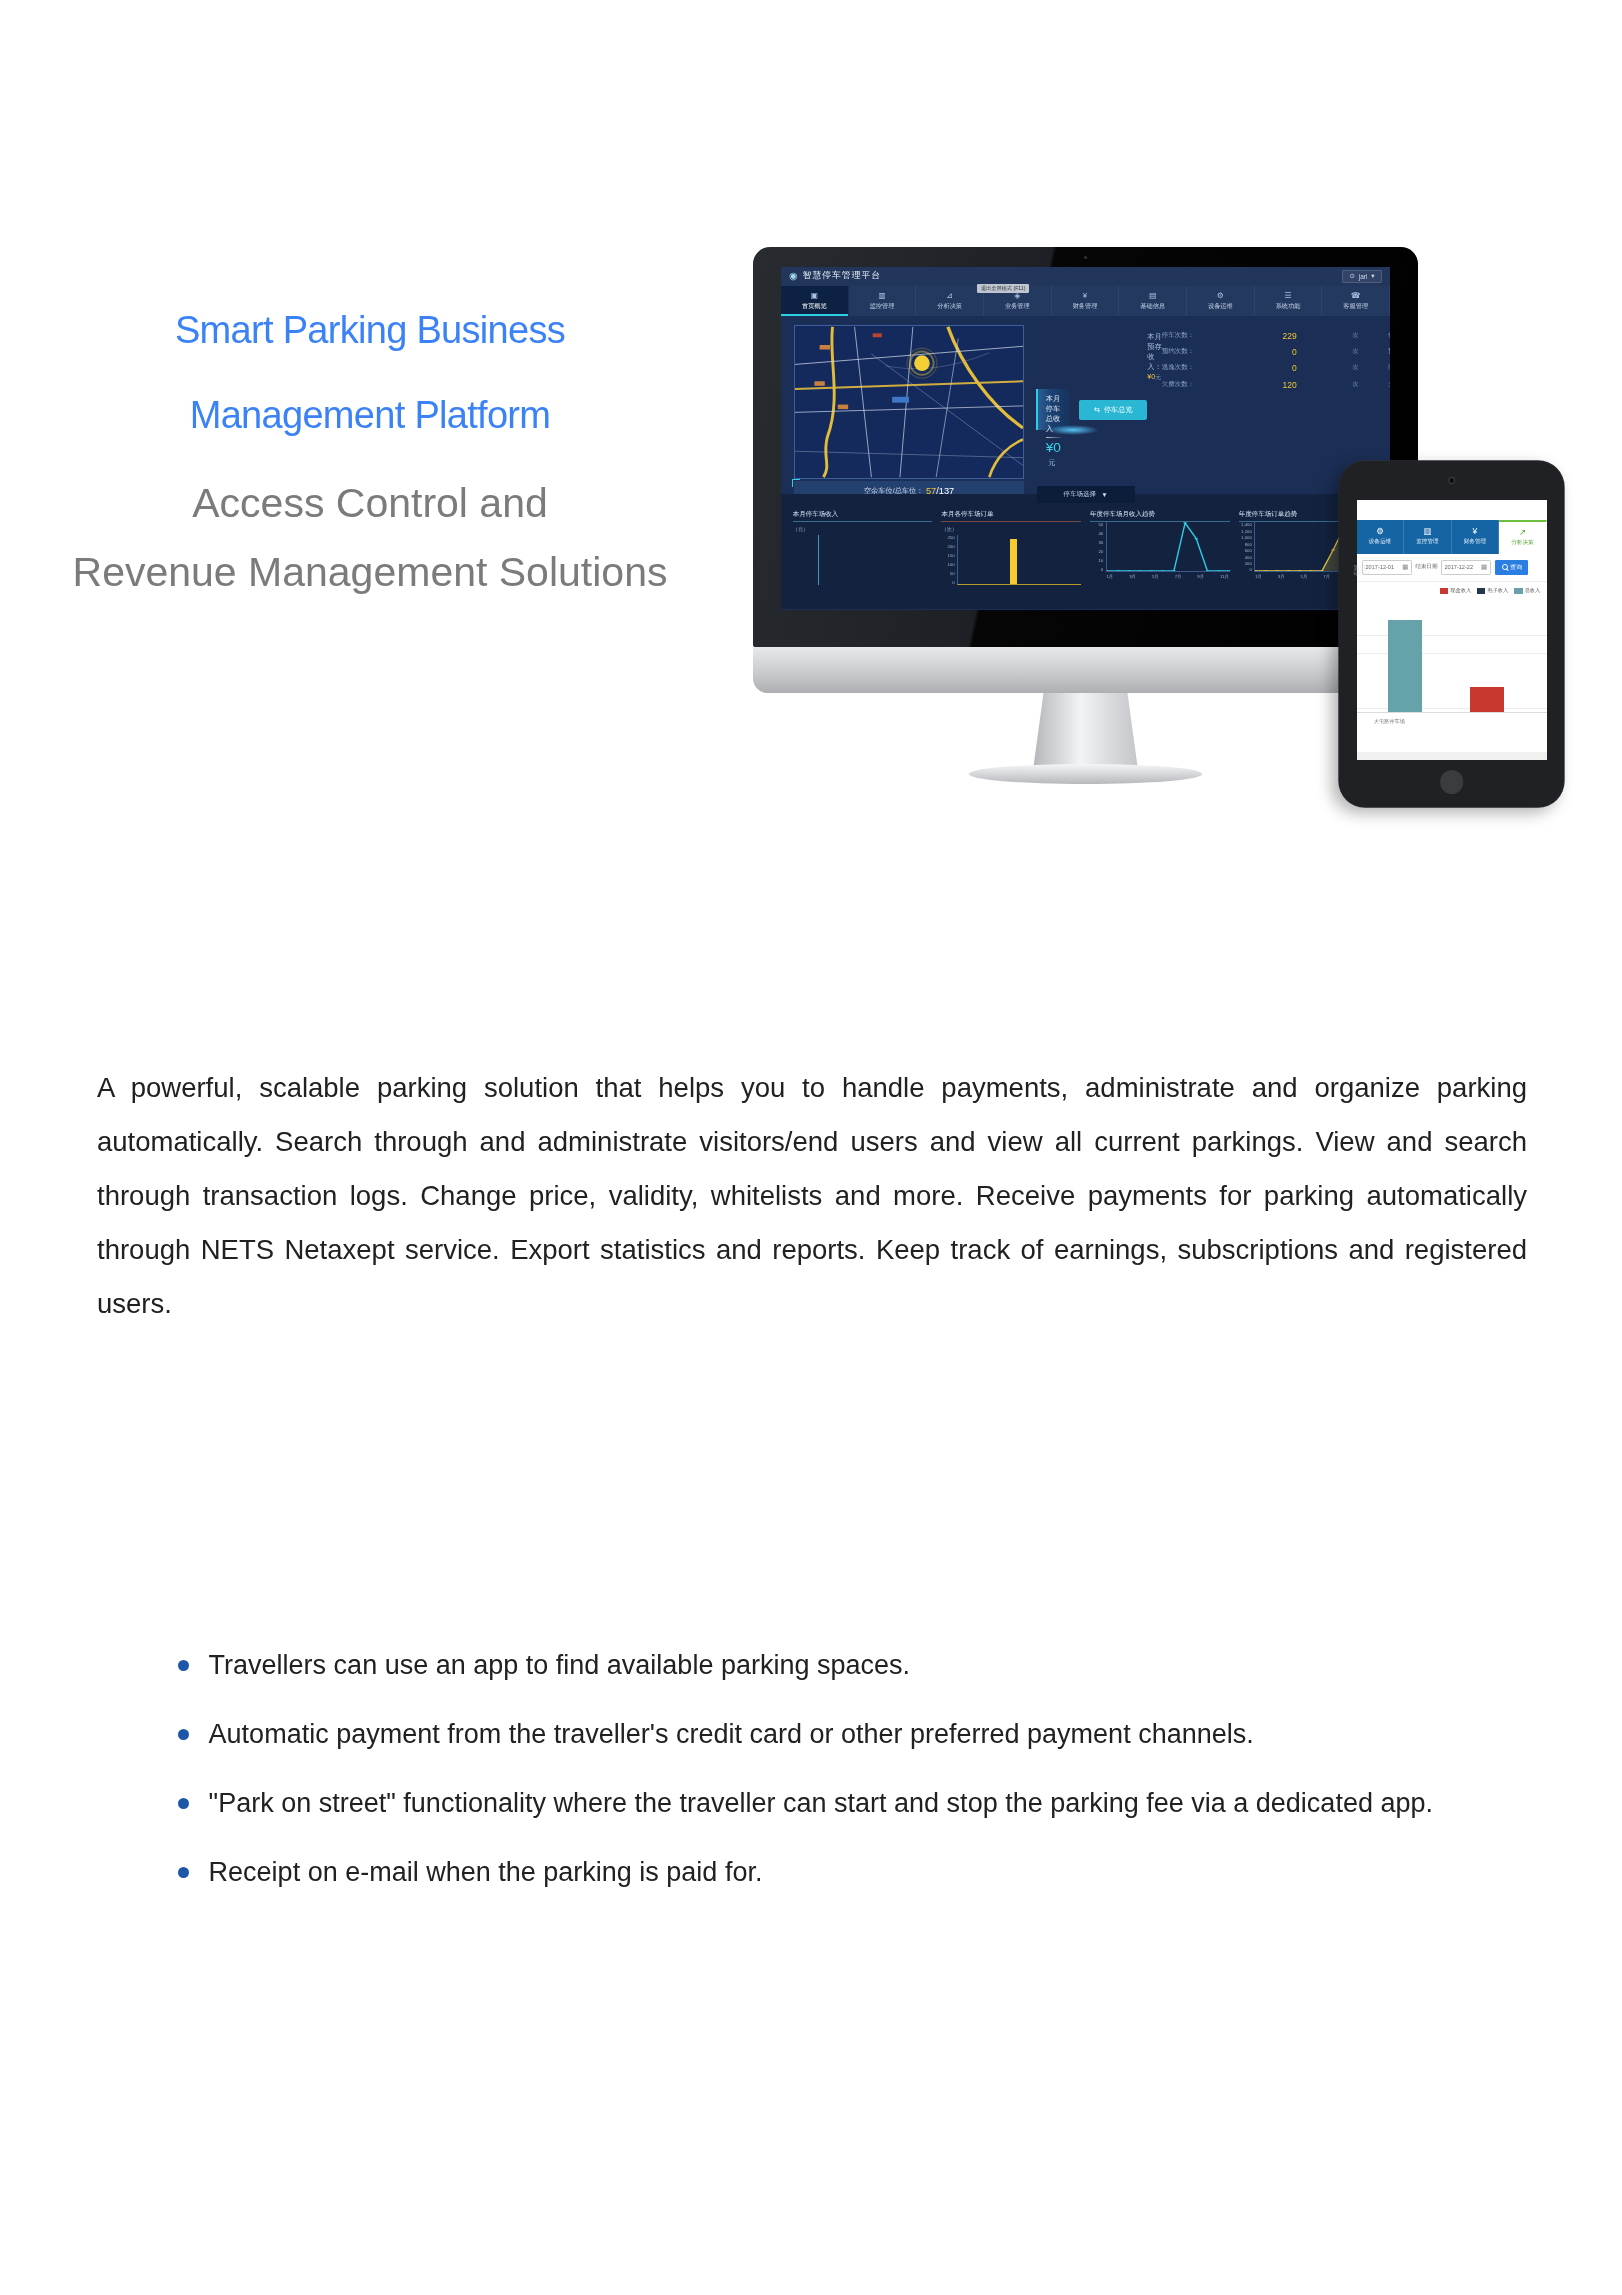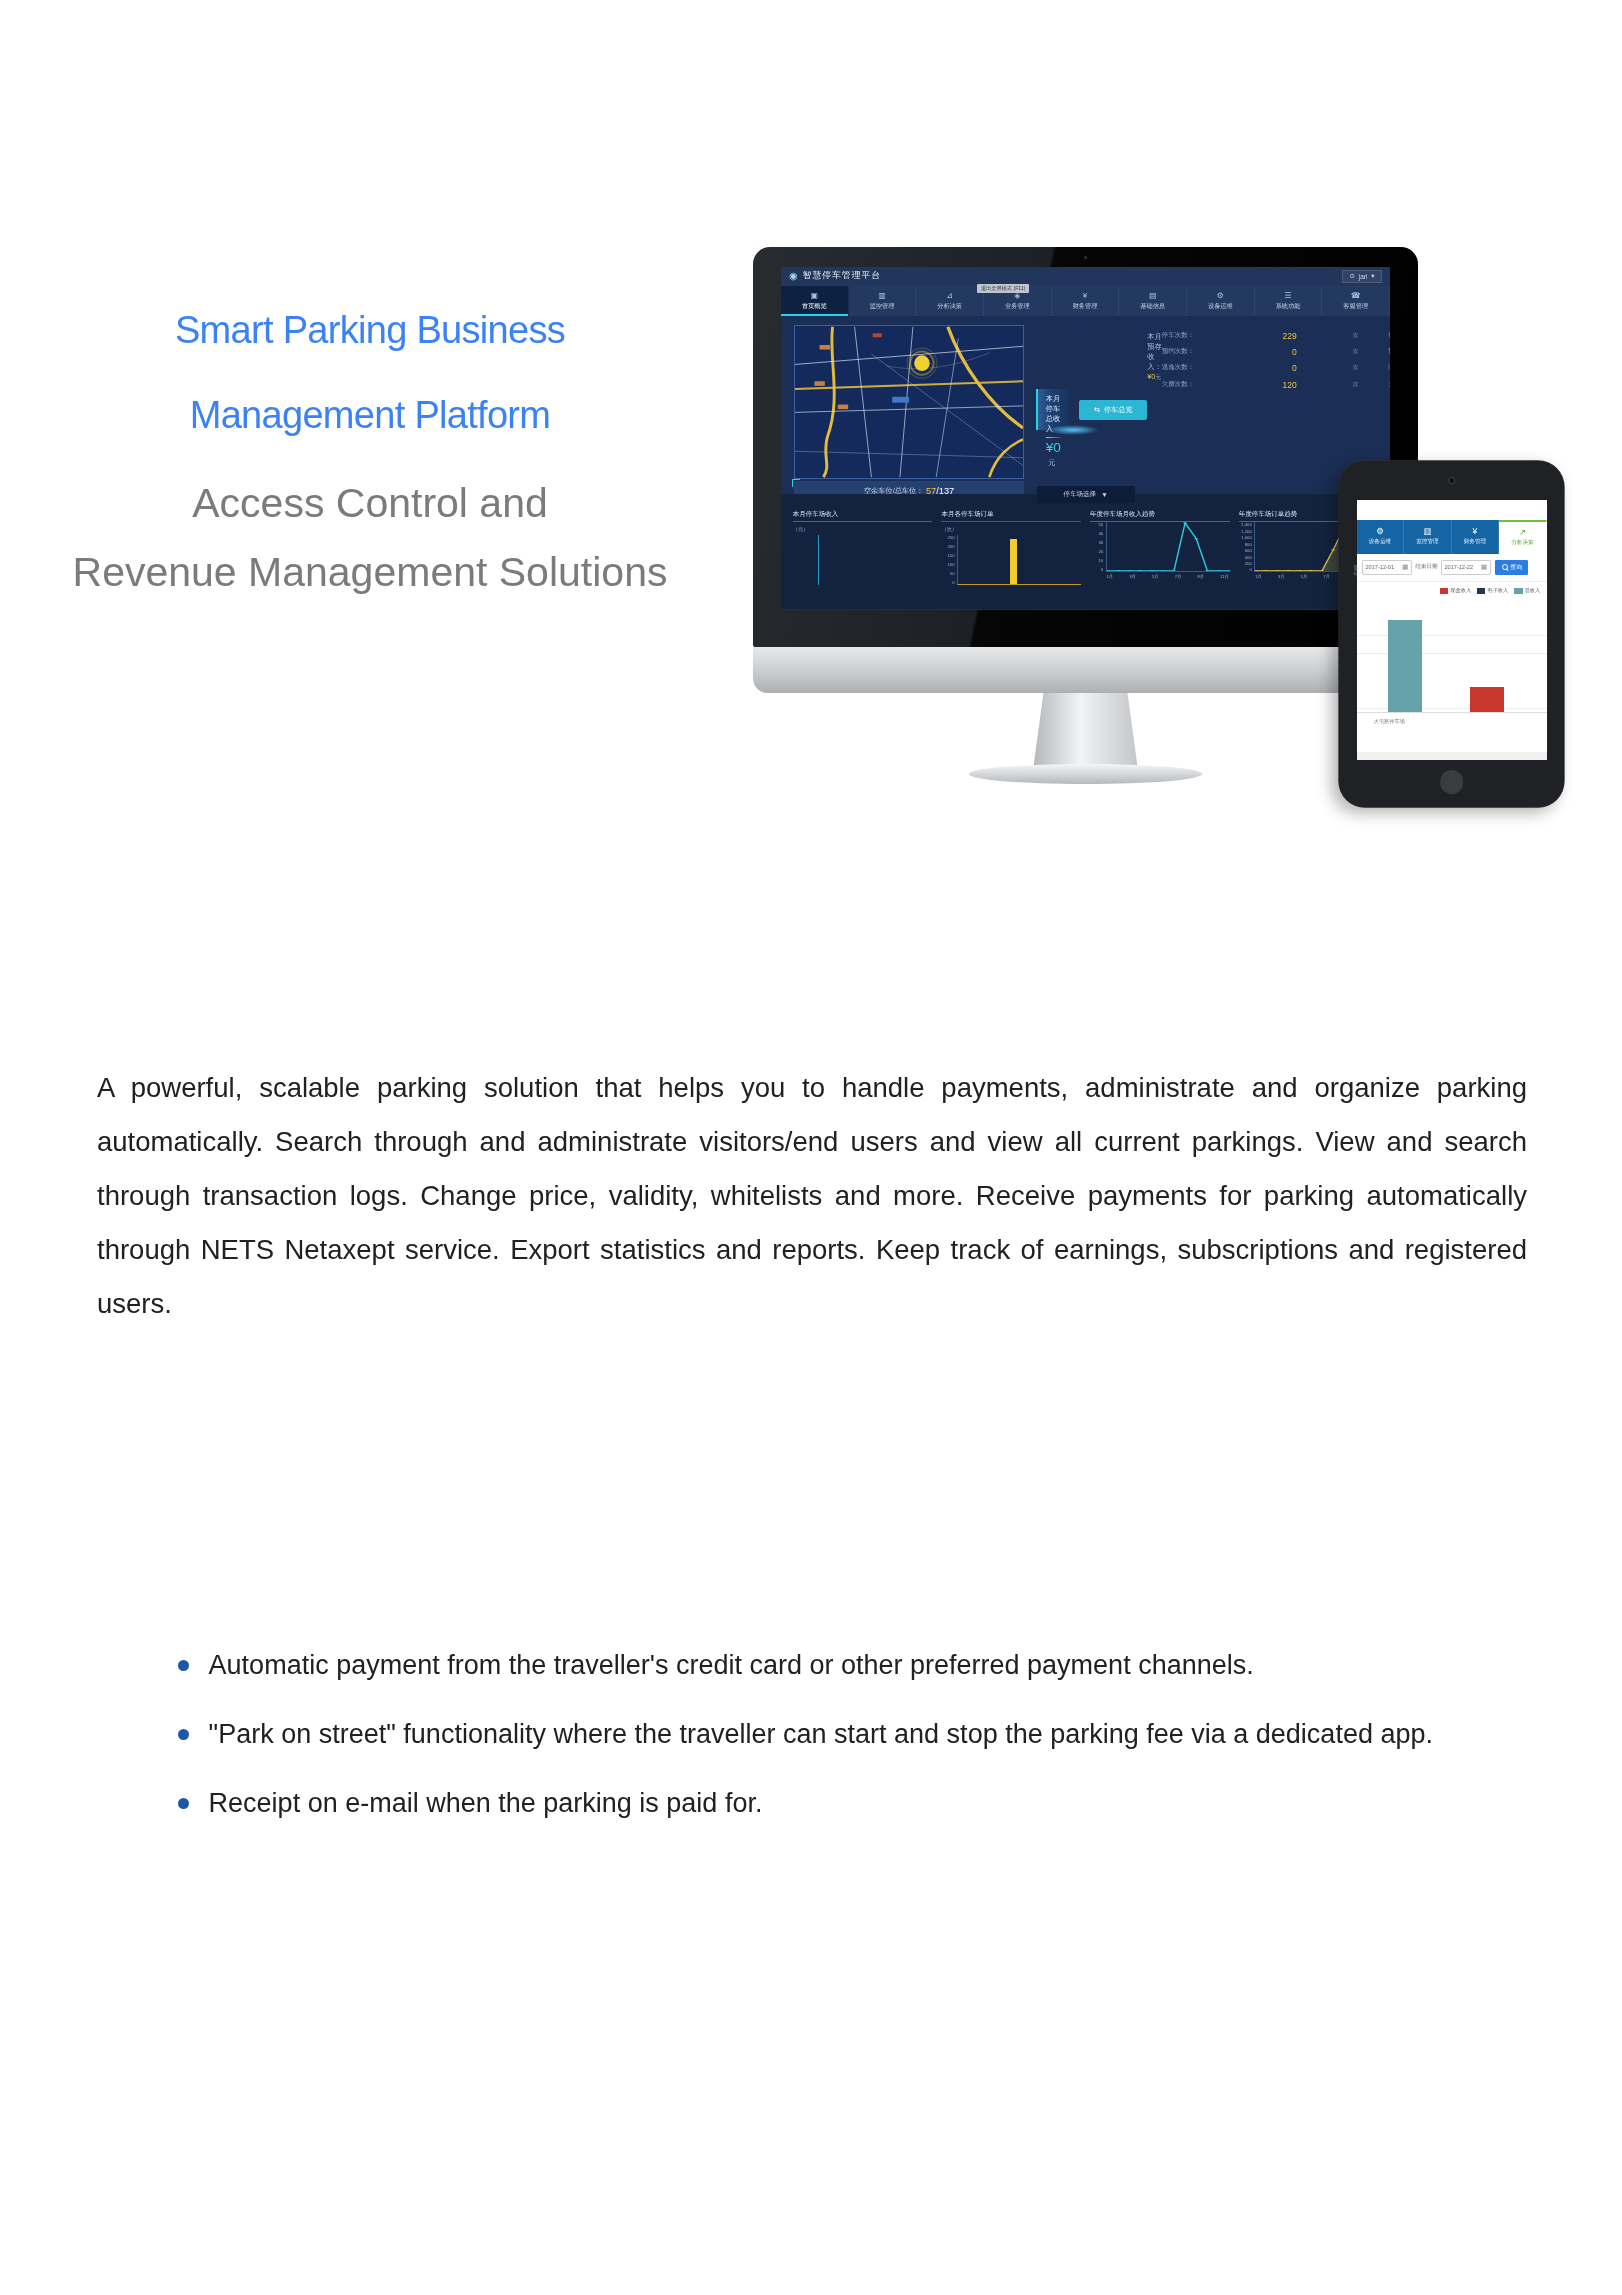--- a/index.html
+++ b/index.html
@@ -533,20 +533,24 @@
       <div class="t-foot"></div>
     </div>
     <div class="home-btn"></div>
   </div>
 
   <p class="intro">A powerful, scalable parking solution that helps you to handle payments, administrate and organize parking automatically. Search through and administrate visitors/end users and view all current parkings. View and search through transaction logs. Change price, validity, whitelists and more. Receive payments for parking automatically through NETS Netaxept service. Export statistics and reports. Keep track of earnings, subscriptions and registered users.</p>
 
   <ul class="bullets" id="bullets">
       <li>
         <span class="b-dot"></span>
+        <div class="b-text">Travellers can use an app to find available parking spaces.</div>
+      </li>
+      <li>
+        <span class="b-dot"></span>
         <div class="b-text">Automatic payment from the traveller's credit card or other preferred payment channels.</div>
       </li>
       <li>
         <span class="b-dot"></span>
         <div class="b-text">"Park on street" functionality where the traveller can start and stop the parking fee via a dedicated app.</div>
       </li>
       <li>
         <span class="b-dot"></span>
         <div class="b-text">Receipt on e-mail when the parking is paid for.</div>
       </li>

